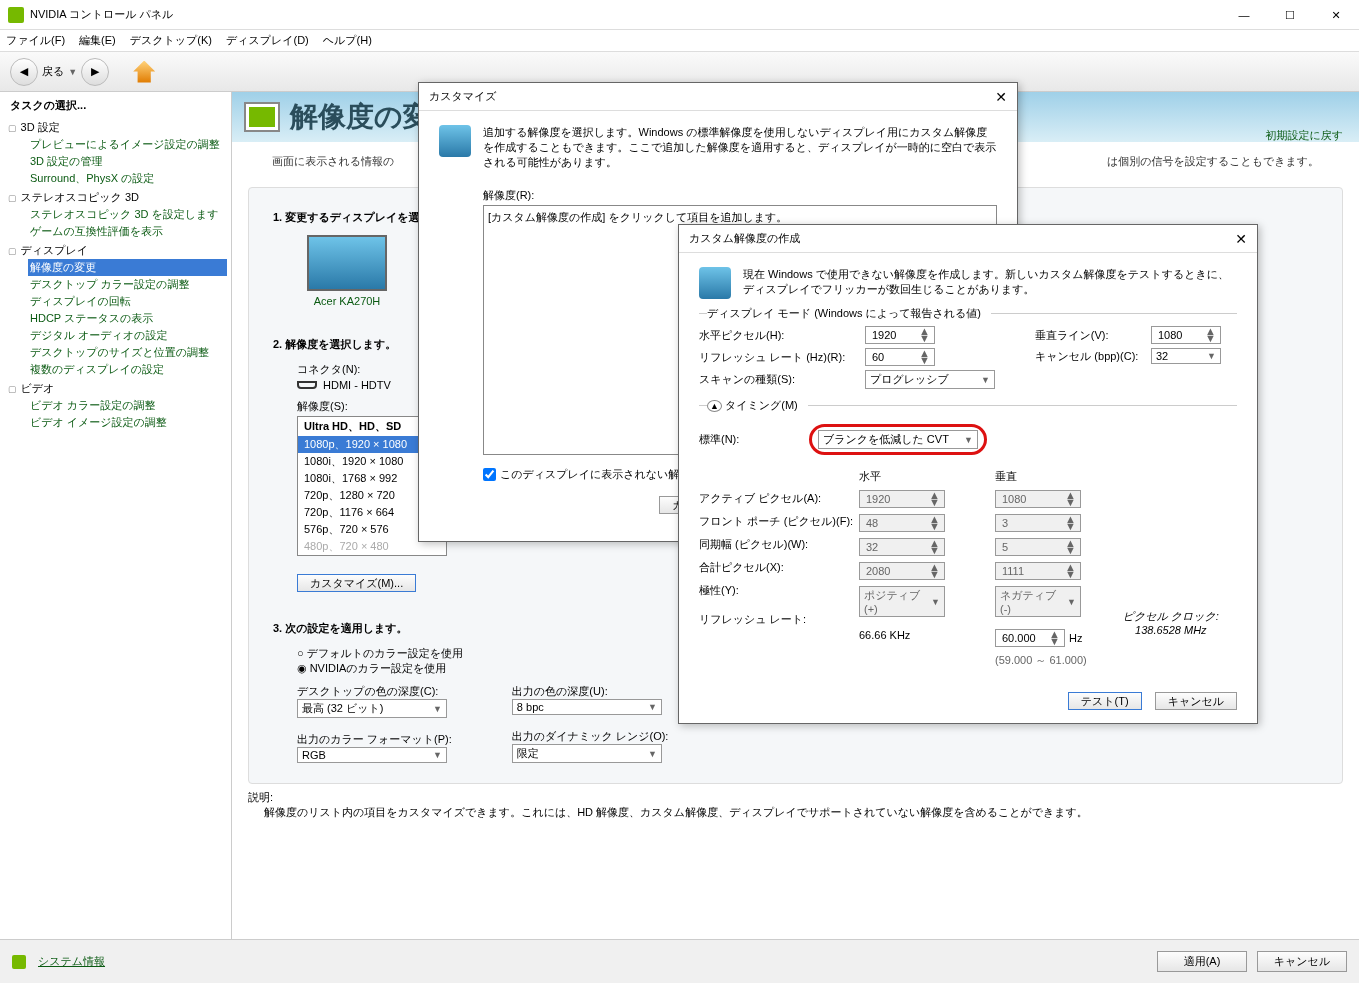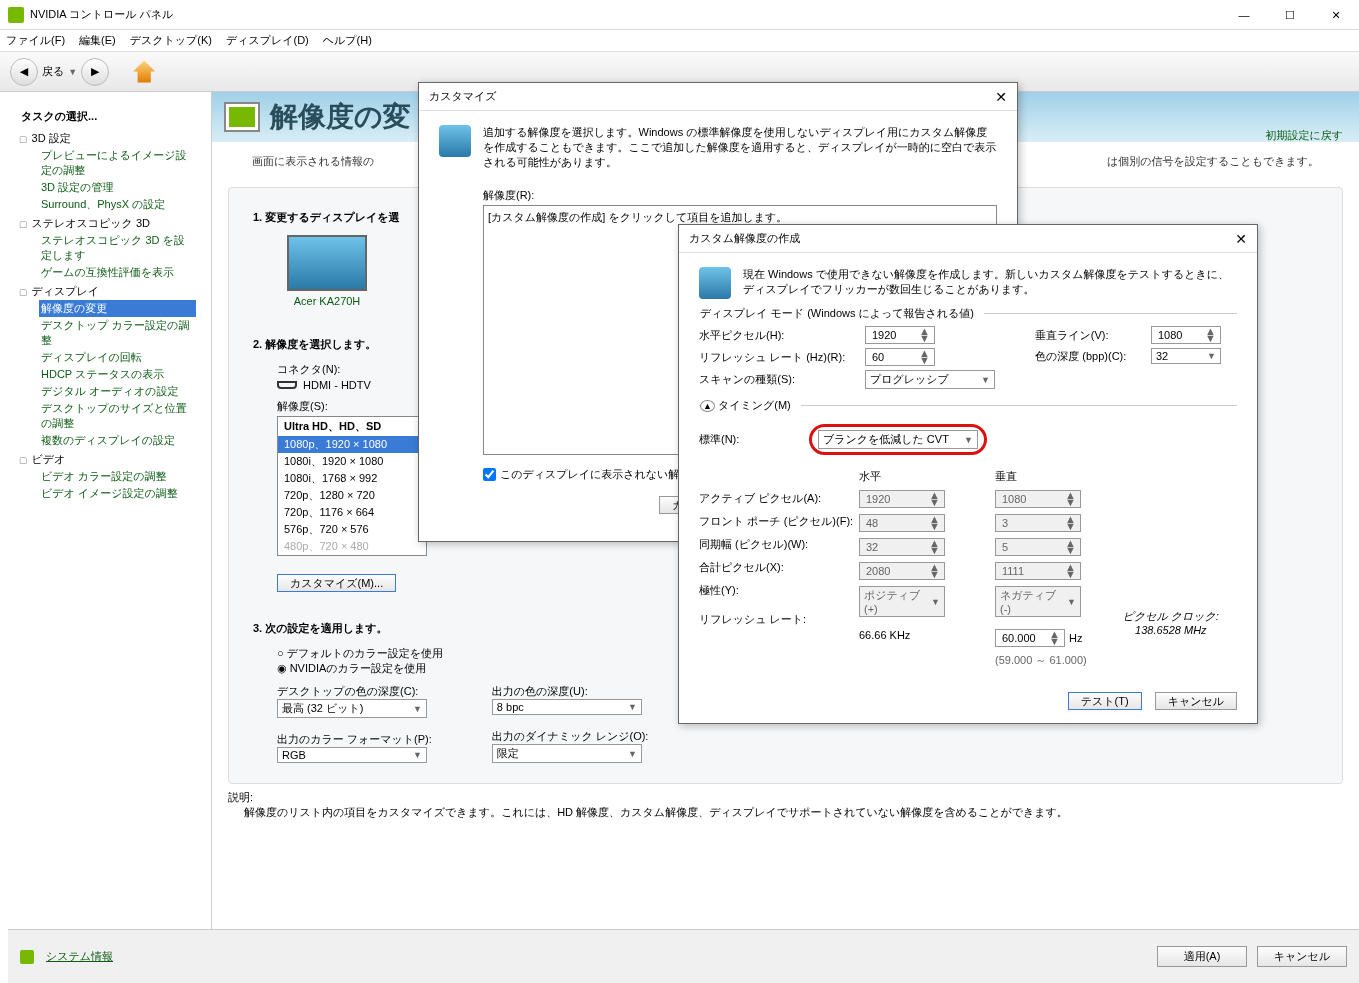--- a/index.html
+++ b/index.html
@@ -11,21 +11,21 @@
 .titlebar .winbtns { display: flex; }
 .titlebar .winbtn { width: 46px; height: 30px; text-align: center; line-height: 30px; cursor: default; }
 
 .menubar { height: 22px; background: #fff; padding: 0 6px; display: flex; gap: 14px; align-items: center; border-bottom: 1px solid #ddd; }
 
 .toolbar { height: 40px; background: linear-gradient(#fafafa,#e8e8e8); display: flex; align-items: center; padding: 0 10px; gap: 4px; border-bottom: 1px solid #ccc; }
 .navbtn { width: 28px; height: 28px; border: 1px solid #bbb; border-radius: 50%; background: linear-gradient(#fff,#ddd); display: flex; align-items: center; justify-content: center; }
 .home-ico { width: 22px; height: 22px; background: linear-gradient(#ffd27a,#e07b00); clip-path: polygon(50% 0, 100% 50%, 80% 50%, 80% 100%, 20% 100%, 20% 50%, 0 50%); }
 
 .body { display: flex; height: calc(100% - 30px - 22px - 40px); }
-.sidebar { width: 212px; background: #fff; border-right: 1px solid #ccc; padding: 15px; overflow: hidden; }
+.sidebar { width: 232px; background: #fff; border-right: 1px solid #ccc; padding: 4px; overflow: hidden; }
 .sidebar .hdr { padding: 2px 6px; font-weight: bold; }
 .tree { padding: 2px 0 0 4px; }
 .tree .grp { margin-top: 2px; }
 .tree .lbl { padding: 1px 0; }
 .tree .grp > .lbl::before { content: "▢"; color: #888; margin-right: 4px; font-size: 9px; }
 .tree .items { padding-left: 20px; }
 .tree .items .lnk { color: #0a5a12; padding: 1px 2px; cursor: default; }
 .tree .items .sel { background: #3a7bd5; color: #fff; }
 
 .main { flex: 1; background: #fff; position: relative; overflow: hidden; }
@@ -46,33 +46,33 @@
 .listbox .row { padding: 1px 6px; }
 .listbox .row.sel { background: #3a7bd5; color: #fff; }
 .btn { background: linear-gradient(#fdfdfd,#e6e6e6); border: 1px solid #999; padding: 2px 12px; min-width: 80px; text-align: center; cursor: default; }
 .radio::before { content: "○ "; }
 .radio.on::before { content: "◉ "; }
 .sel-inp { border: 1px solid #999; background: #fff; padding: 1px 4px; display: inline-flex; justify-content: space-between; align-items: center; }
 .sel-inp .car { font-size: 9px; margin-left: 6px; color: #666;}
 
 .explain { margin: 6px 16px 50px; }
 
-.bottombar { position: absolute; left: 8px; right: 0; bottom: 0; height: 54px; background: #f0f0f0; border-top: 1px solid #ccc; display: flex; align-items: center; padding: 0 12px; gap: 10px; }
+.bottombar { position: absolute; left: 0; right: 0; bottom: 0; height: 44px; background: #f0f0f0; border-top: 1px solid #ccc; display: flex; align-items: center; padding: 0 12px; gap: 10px; }
 .bottombar .sysinfo { color: #0a5a12; text-decoration: underline; flex: 1; }
 .bottombar .nv2 { width: 14px; height: 14px; background: #76b900; border-radius: 2px; margin-right: 2px; }
 
 
 .dialog { position: absolute; background: #fff; border: 1px solid #666; box-shadow: 2px 2px 8px rgba(0,0,0,0.25); }
 .dlg-title { height: 28px; display: flex; align-items: center; padding: 0 10px; background: #fff; border-bottom: 1px solid #ddd; }
 .dlg-close { margin-left: auto; font-size: 14px; cursor: default; }
 .dlg-body { padding: 14px 20px; }
 .icon-blue { width: 32px; height: 32px; background: linear-gradient(#6ec3e8,#2a79a8); border-radius: 4px; flex-shrink: 0; }
 .field-row { display: flex; align-items: center; gap: 6px; margin: 4px 0; }
 .fieldset { border-top: 1px solid #ccc; margin-top: 12px; padding-top: 8px; position: relative; }
-.fieldset .legend { position: absolute; top: -8px; left: 1px; background: #fff; padding-right: 10px; }
+.fieldset .legend { position: absolute; top: -8px; left: 8px; background: #fff; padding-right: 10px; }
 .numbox { border: 1px solid #999; padding: 1px 4px 1px 6px; width: 70px; display: inline-flex; justify-content: space-between; align-items: center; background: #fff;}
 .numbox.dis { background: #f0f0f0; color: #666;}
 .spinner { font-size: 8px; line-height: 7px; color: #666; display: flex; flex-direction: column; }
 .redring { border: 3px solid #d11; border-radius: 16px; padding: 3px 6px; display: inline-block; }
 .col { display: flex; flex-direction: column; gap: 6px; }
 .col .numbox, .col .sel-inp { width: 86px; }
 small.gray { color: #666; }
 
 input[type=checkbox]{vertical-align:middle;margin-right:4px;}
 .label-line{display:inline-block; width:160px;}
@@ -309,21 +309,21 @@
               <span style="width:110px;display:inline-block">垂直ライン(V):</span>
             <span class="numbox">
                 <span>1080</span>
                 <span class="spinner">
                   <span>▲</span>
                   <span>▼</span>
                 </span>
               </span>
             </div>
           <div class="field-row">
-              <span style="width:110px;display:inline-block">色の深度 (bpp)(C):</span>
+              <span style="width:110px;display:inline-block">キャンセル (bpp)(C):</span>
             <span class="sel-inp" style="width:70px">
                 <span>32</span>
                 <span class="car">▼</span>
               </span>
             </div>
         </div>
       </div>
     </div>
 
     <div class="fieldset">

